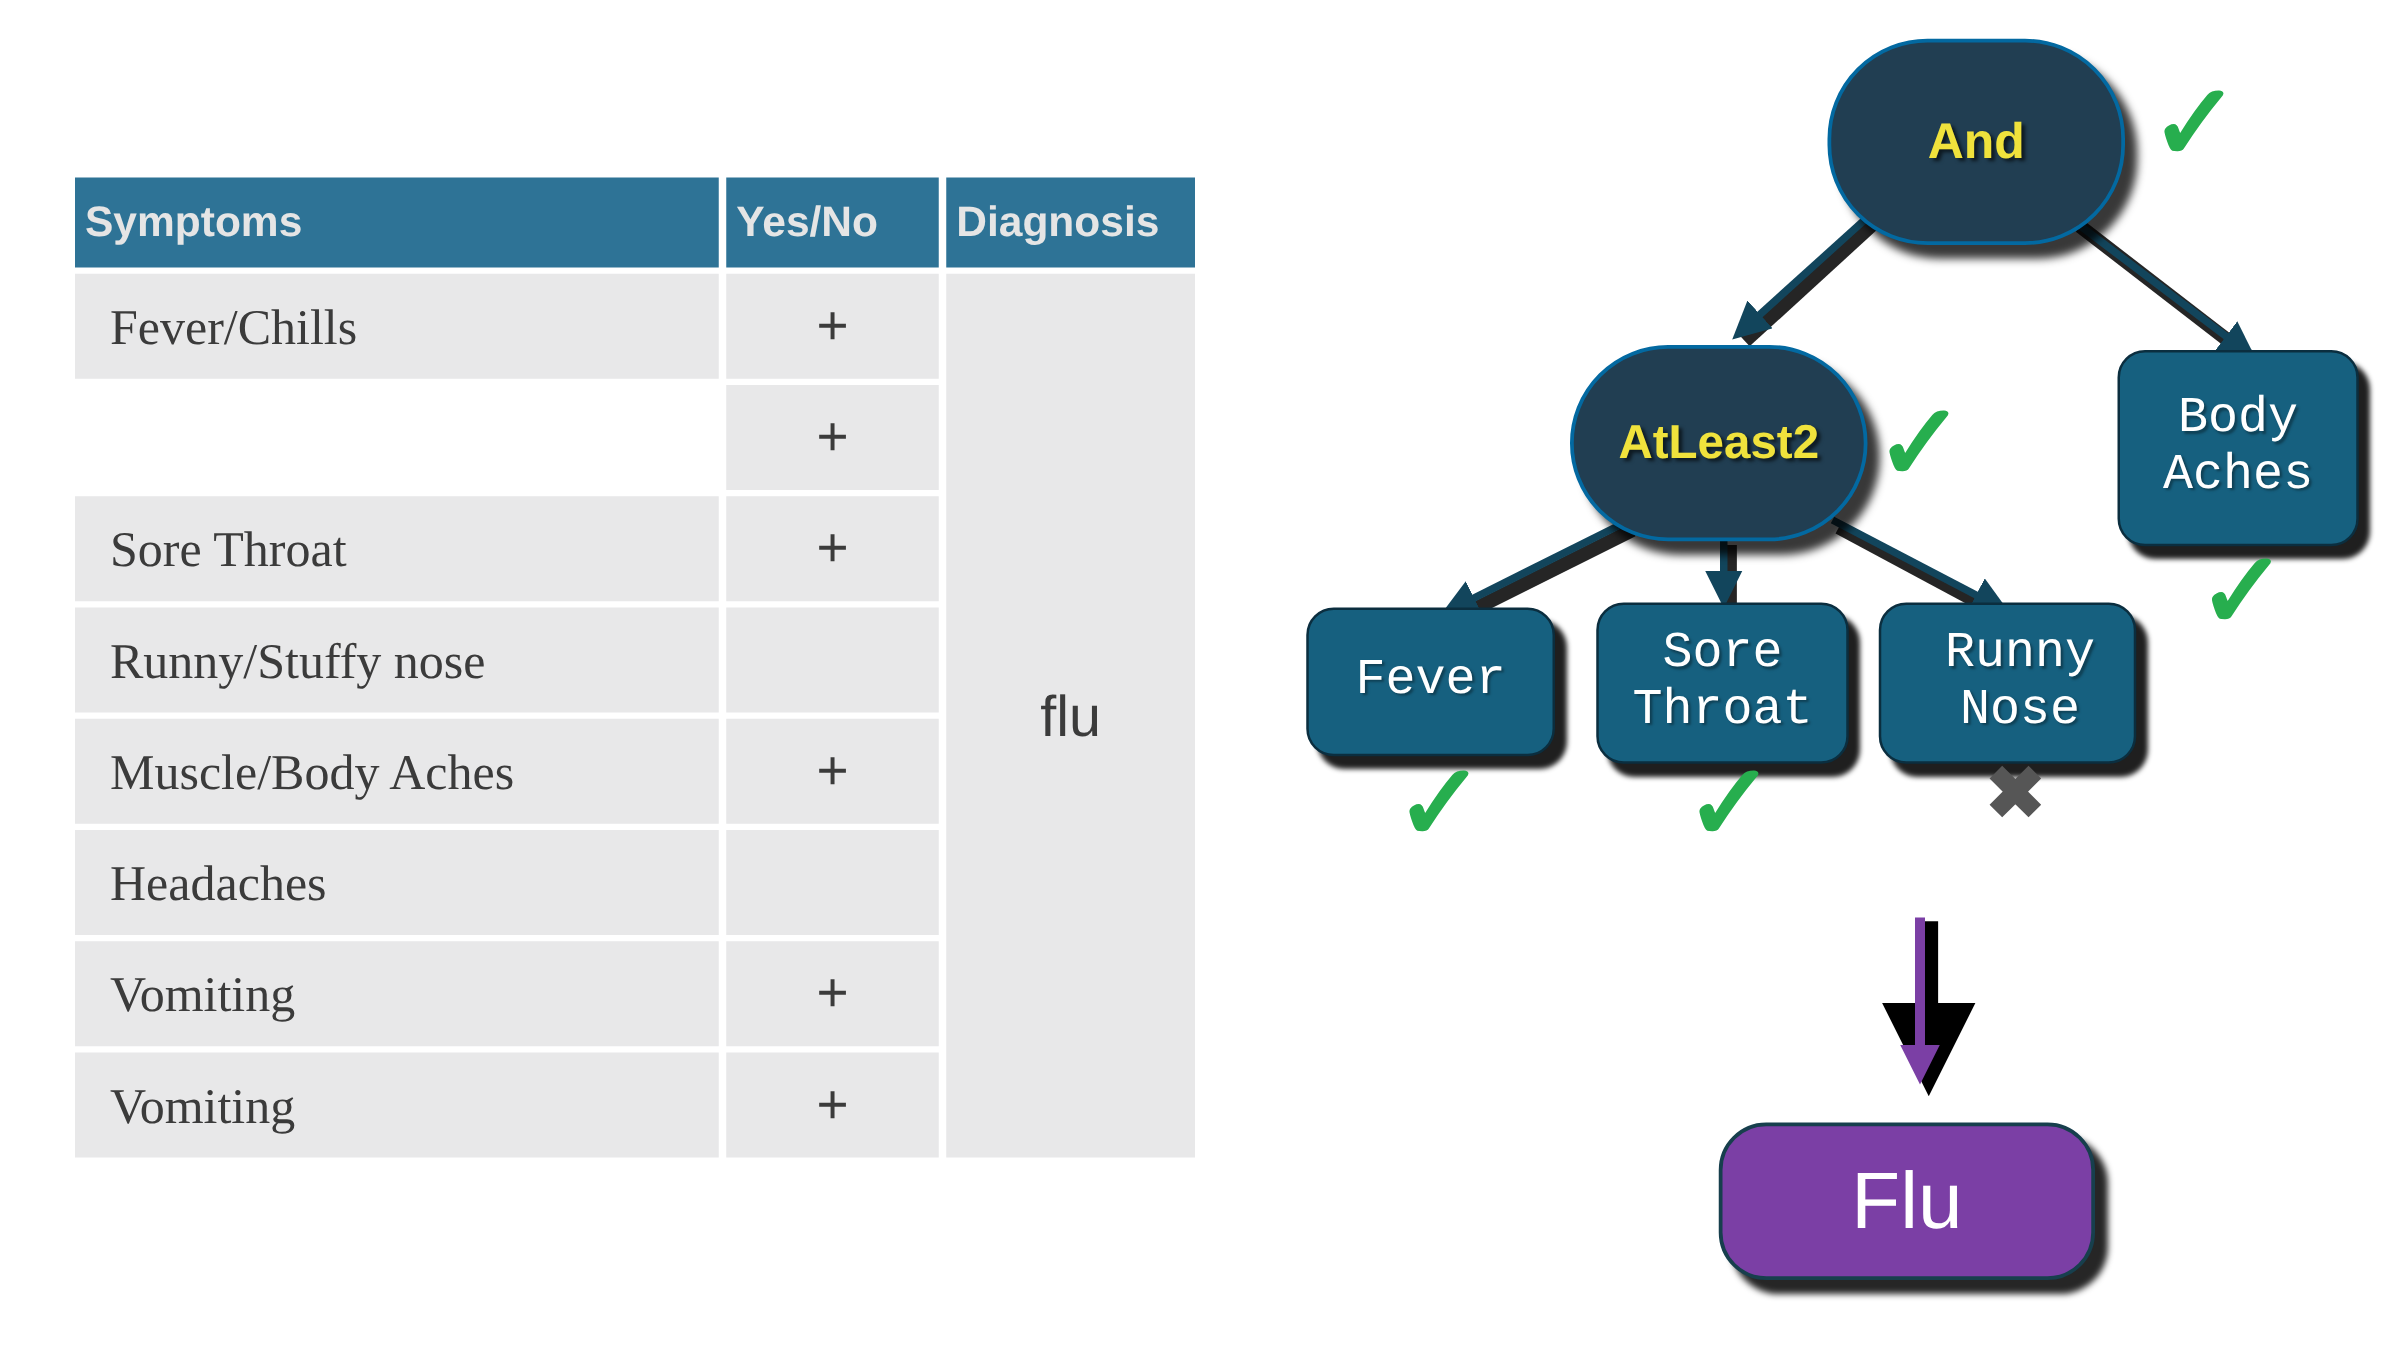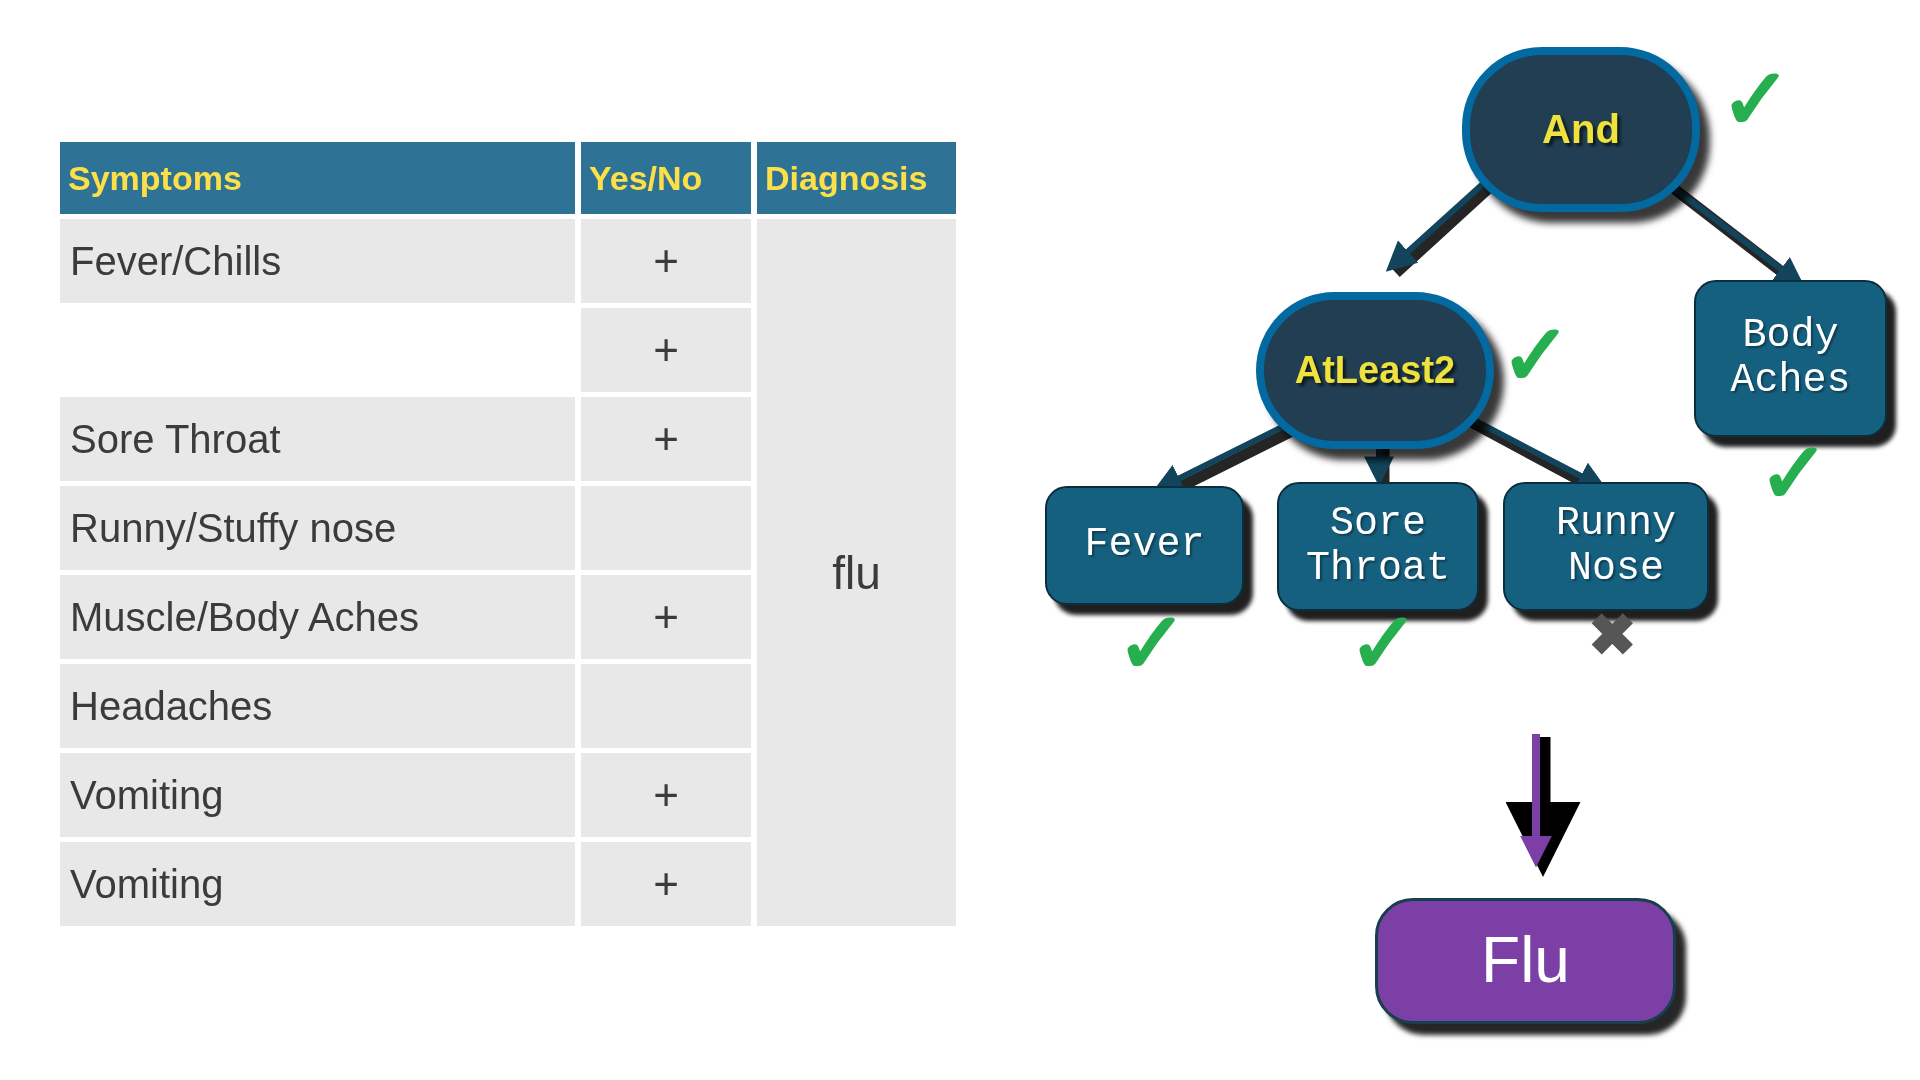--- a/index.html
+++ b/index.html
@@ -13,53 +13,52 @@
 
   
   .sym-table {
     position: absolute; left: 60px; top: 142px;
     display: grid;
     grid-template-columns: 515px 170px 199px;
     grid-template-rows: 72px repeat(8, 84px);
     column-gap: 6px; row-gap: 5px;
   }
   .th {
-    background: #2E7396; color: #fde047;
+    background: #2E7396; color: #e5e5e5;
     font-weight: bold; font-size: 34px;
     display: flex; align-items: center;
     padding-left: 8px;
   }
   .cell {
     background: #E8E8E9; color: #3B3B3B;
     display: flex; align-items: center;
   }
-  .cell.symptom { font-size: 40px; padding-left: 10px; }
+  .cell.symptom { font-size: 40px; padding-left: 28px; font-family: Liberation Serif, serif; }
   .cell.yesno   { font-size: 44px; justify-content: center; }
   .cell.diagnosis-merged {
     grid-column: 3; grid-row: 2 / span 8;
     font-size: 46px; justify-content: center;
   }
 
   
   .tree-layer { position: absolute; inset: 0; }
   .edges-svg { position: absolute; inset: 0; width: 1920px; height: 1080px; }
 
   .node {
     position: absolute;
     display: flex; align-items: center; justify-content: center;
     text-align: center; line-height: 1.12;
   }
   .node.op {
     background: #213E52;
-    border: 8px solid #0369a1;
+    border: 3px solid #0369a1;
     border-radius: 80px;
     color: #F0E23C; font-weight: bold;
     box-shadow: 10px 11px 7px rgba(0,0,0,0.78);
     text-shadow: 3px 3px 3px rgba(0,0,0,0.6);
-    margin-top: 16px;
   }
   .node.leaf {
     background: #16607F;
     border: 2px solid #0B2E3F;
     border-radius: 22px;
     color: #ffffff;
     box-shadow: 9px 10px 4px rgba(0,0,0,0.88);
     text-shadow: 2px 2px 2px rgba(0,0,0,0.35);
     font-family: Liberation Mono, monospace;
   }

